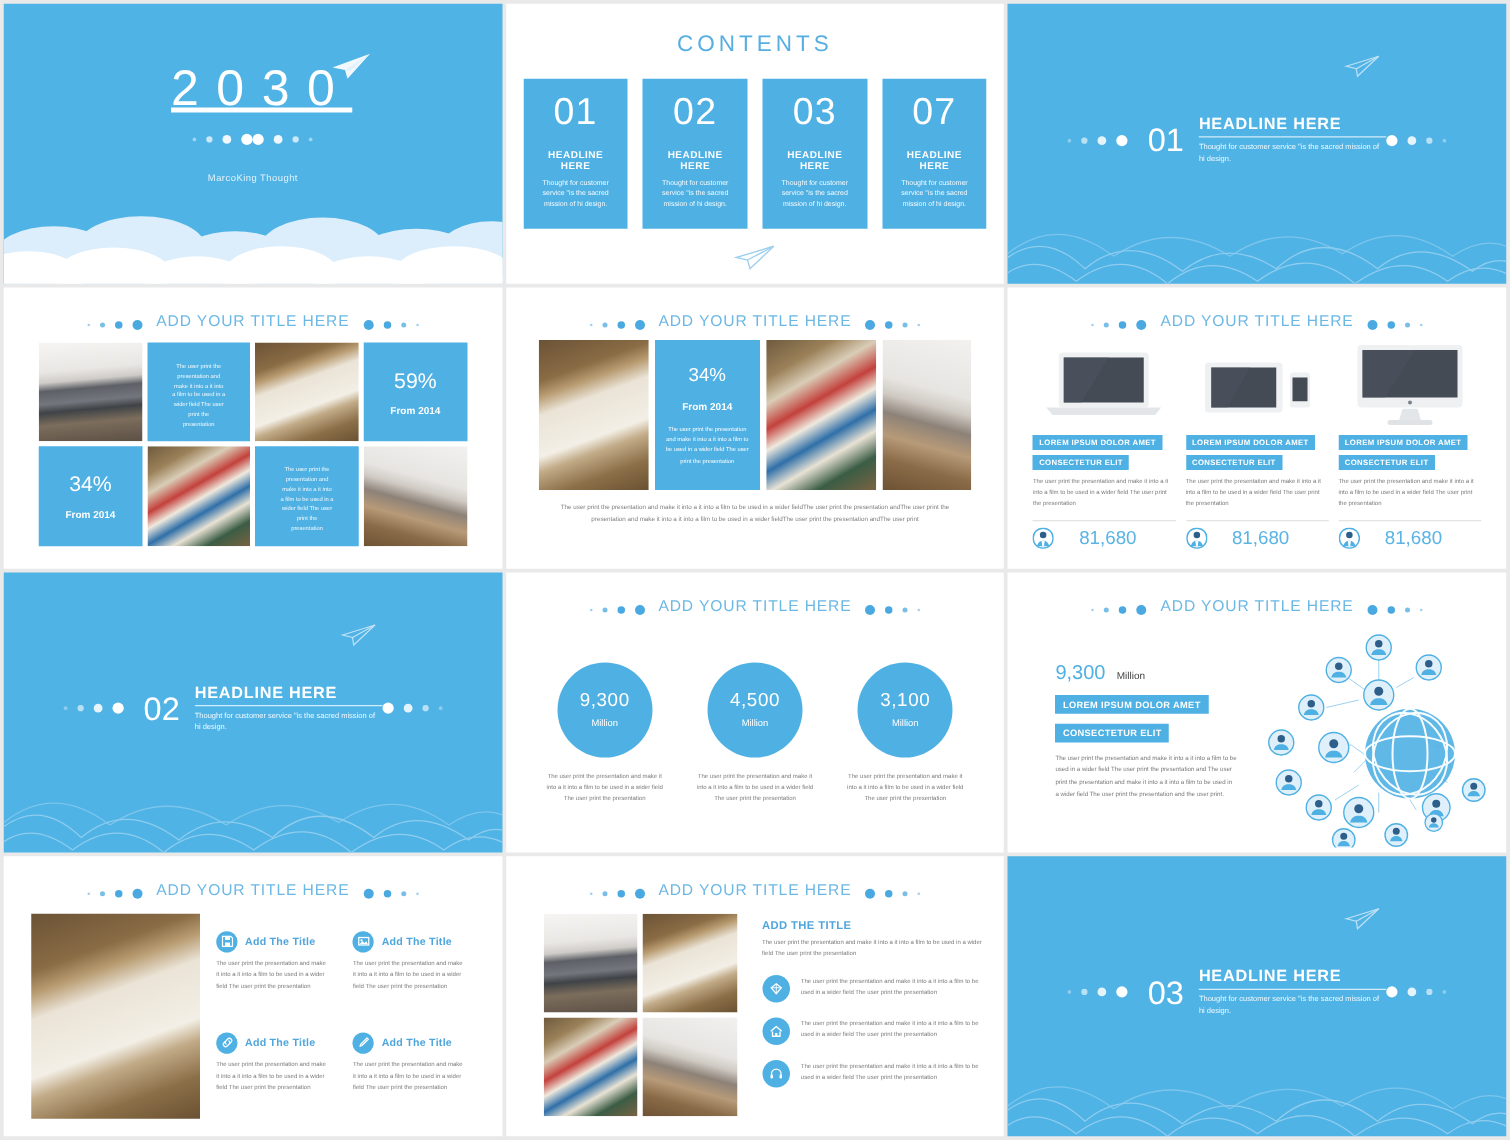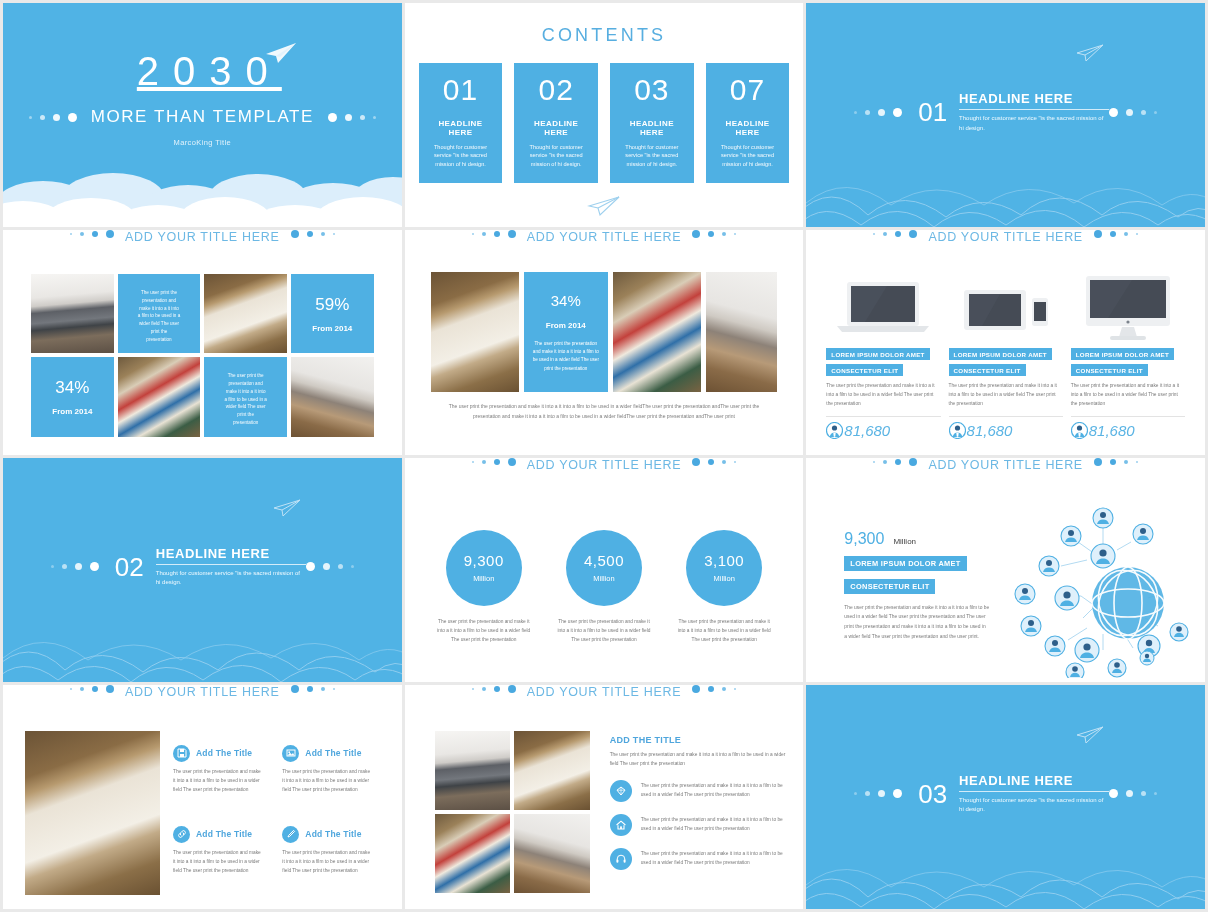--- a/index.html
+++ b/index.html
@@ -21,21 +21,21 @@
   .slide{
     position:relative;
     background:#ffffff;
     overflow:hidden;
   }
   .slide.blue{ background:#50b3e5; }
 
   
   .hdr{
     position:absolute; top:0; left:0; right:0; height:34px;
-    display:flex; align-items:flex-start; justify-content:center; gap:0;
+    display:flex; align-items:flex-end; justify-content:center; gap:0;
   }
   .hdr .ttl{
     color:#6cb8e4; font-size:12.5px; letter-spacing:.7px;
     white-space:nowrap; padding:0 11px; font-weight:400;
   }
   .dots{ display:flex; align-items:center; gap:8px; }
   .dots i{ display:block; border-radius:50%; background:#4aa9e0; }
   .d1{ width:2px;height:2px; opacity:.55;}
   .d2{ width:4px;height:4px; opacity:.75;}
   .d3{ width:6px;height:6px;}
@@ -155,21 +155,21 @@
   }
   .dev{ display:flex; flex-direction:column; align-items:center; padding-top:4px; }
   .devimg{ height:68px; display:flex; align-items:center; justify-content:center; }
   .tag{
     background:#4fb0e3; color:#fff; font-size:6.2px; font-weight:bold;
     letter-spacing:.3px; padding:2.5px 5px; margin-top:6px; align-self:flex-start;
   }
   .tag2{ margin-top:4px; }
   .devb{ font-size:4.8px; line-height:1.85; color:#7b7b7b; margin-top:6px; align-self:flex-start; padding-right:4px; }
   .devrule{ height:1px; background:#e3e3e3; width:100%; margin-top:7px; }
-  .devnum{ display:flex; align-items:flex-start; gap:1px; align-self:flex-start; margin-top:5px;font-style:italic; }
+  .devnum{ display:flex; align-items:flex-start; gap:20px; align-self:flex-start; margin-top:5px; }
   .devnum span{ color:#5bb4e4; font-size:15px; font-weight:300; }
 
   
   .circ3{
     position:absolute; top:50px; left:24px; right:24px; bottom:12px;
     display:grid; grid-template-columns:repeat(3,1fr); gap:10px;
   }
   .circw{ display:flex; flex-direction:column; align-items:center; padding-top:22px; }
   .circ{
     width:76px; height:76px; border-radius:50%; background:#4fb0e3; color:#fff;
@@ -227,29 +227,28 @@
       <path d="M12 15 L32 2 L16 16 Z" fill="#dff1fb" opacity=".85"></path>
     </svg>
     <div class="t-year">2030</div>
     <div class="t-mid">
       <div class="dots">
         <i class="w1"></i>
           <i class="w2"></i>
           <i class="w3"></i>
           <i class="w4"></i>
       </div>
-      <div class="sub">MORE THAN TEMPLATE</div>
       <div class="dots">
         <i class="w4"></i>
           <i class="w3"></i>
           <i class="w2"></i>
           <i class="w1"></i>
       </div>
     </div>
-    <div class="t-author">MarcoKing Title</div>
+    <div class="t-author">MarcoKing Thought</div>
     <svg class="clouds" viewBox="0 0 403 70" preserveAspectRatio="none">
       <g fill="#dceefb">
         <ellipse cx="40" cy="48" rx="48" ry="24"></ellipse>
           <ellipse cx="110" cy="42" rx="52" ry="26"></ellipse>
         <ellipse cx="185" cy="50" rx="45" ry="22"></ellipse>
           <ellipse cx="255" cy="42" rx="50" ry="25"></ellipse>
         <ellipse cx="330" cy="49" rx="48" ry="23"></ellipse>
           <ellipse cx="390" cy="44" rx="42" ry="24"></ellipse>
         <rect x="0" y="50" width="403" height="20"></rect>
       </g>

